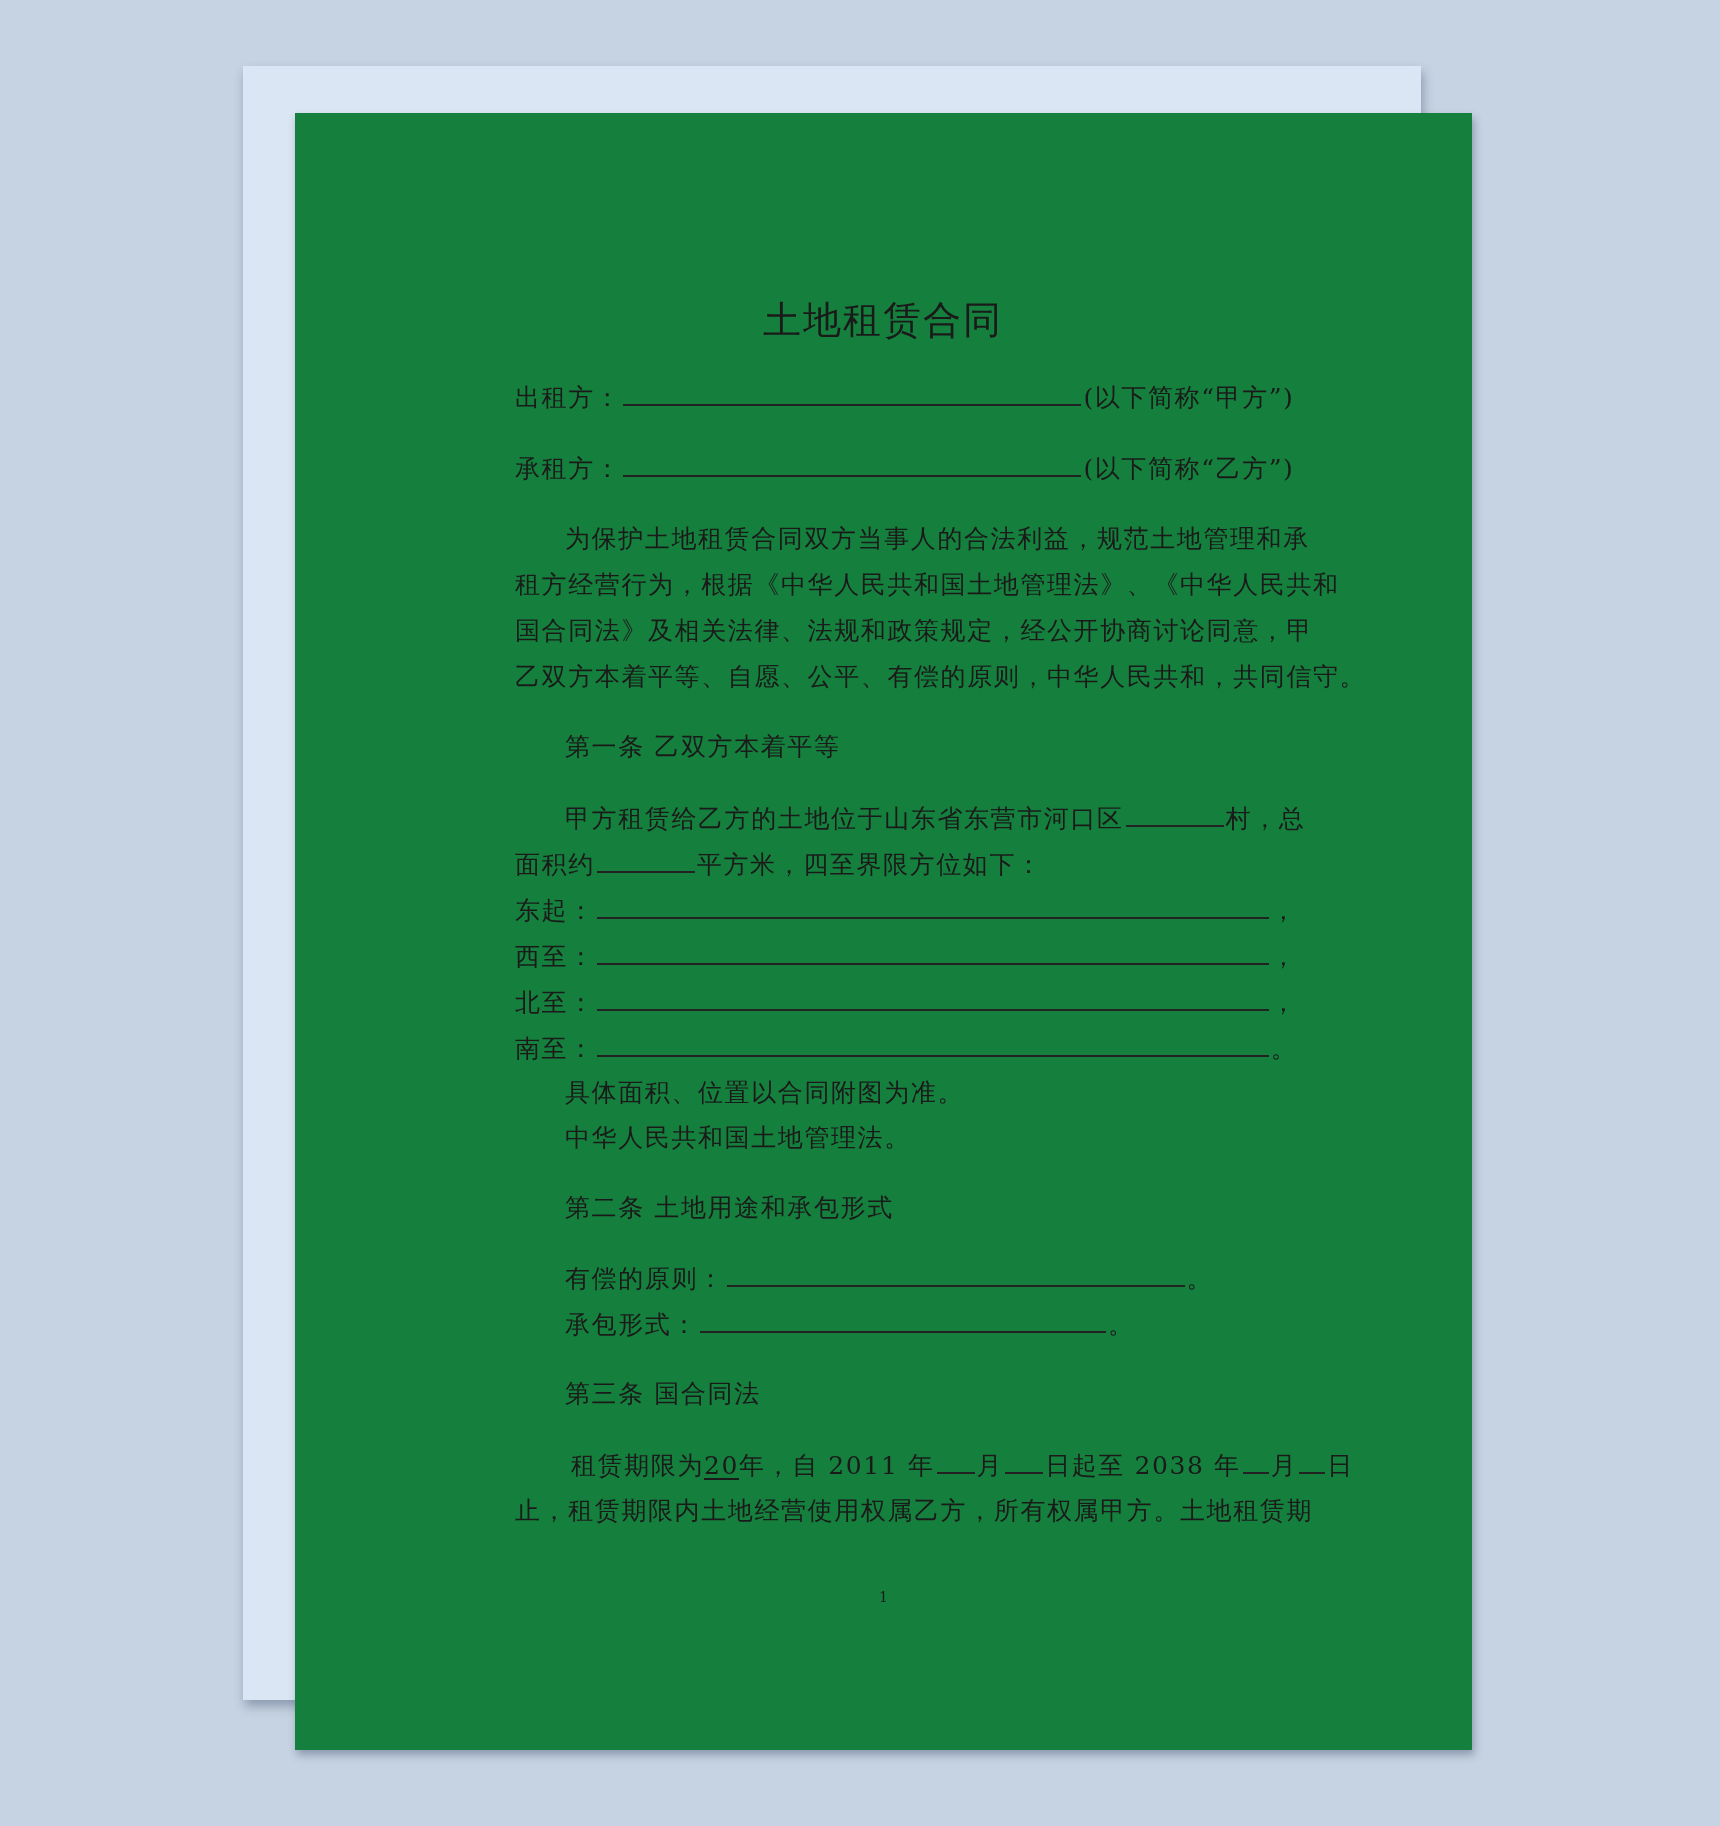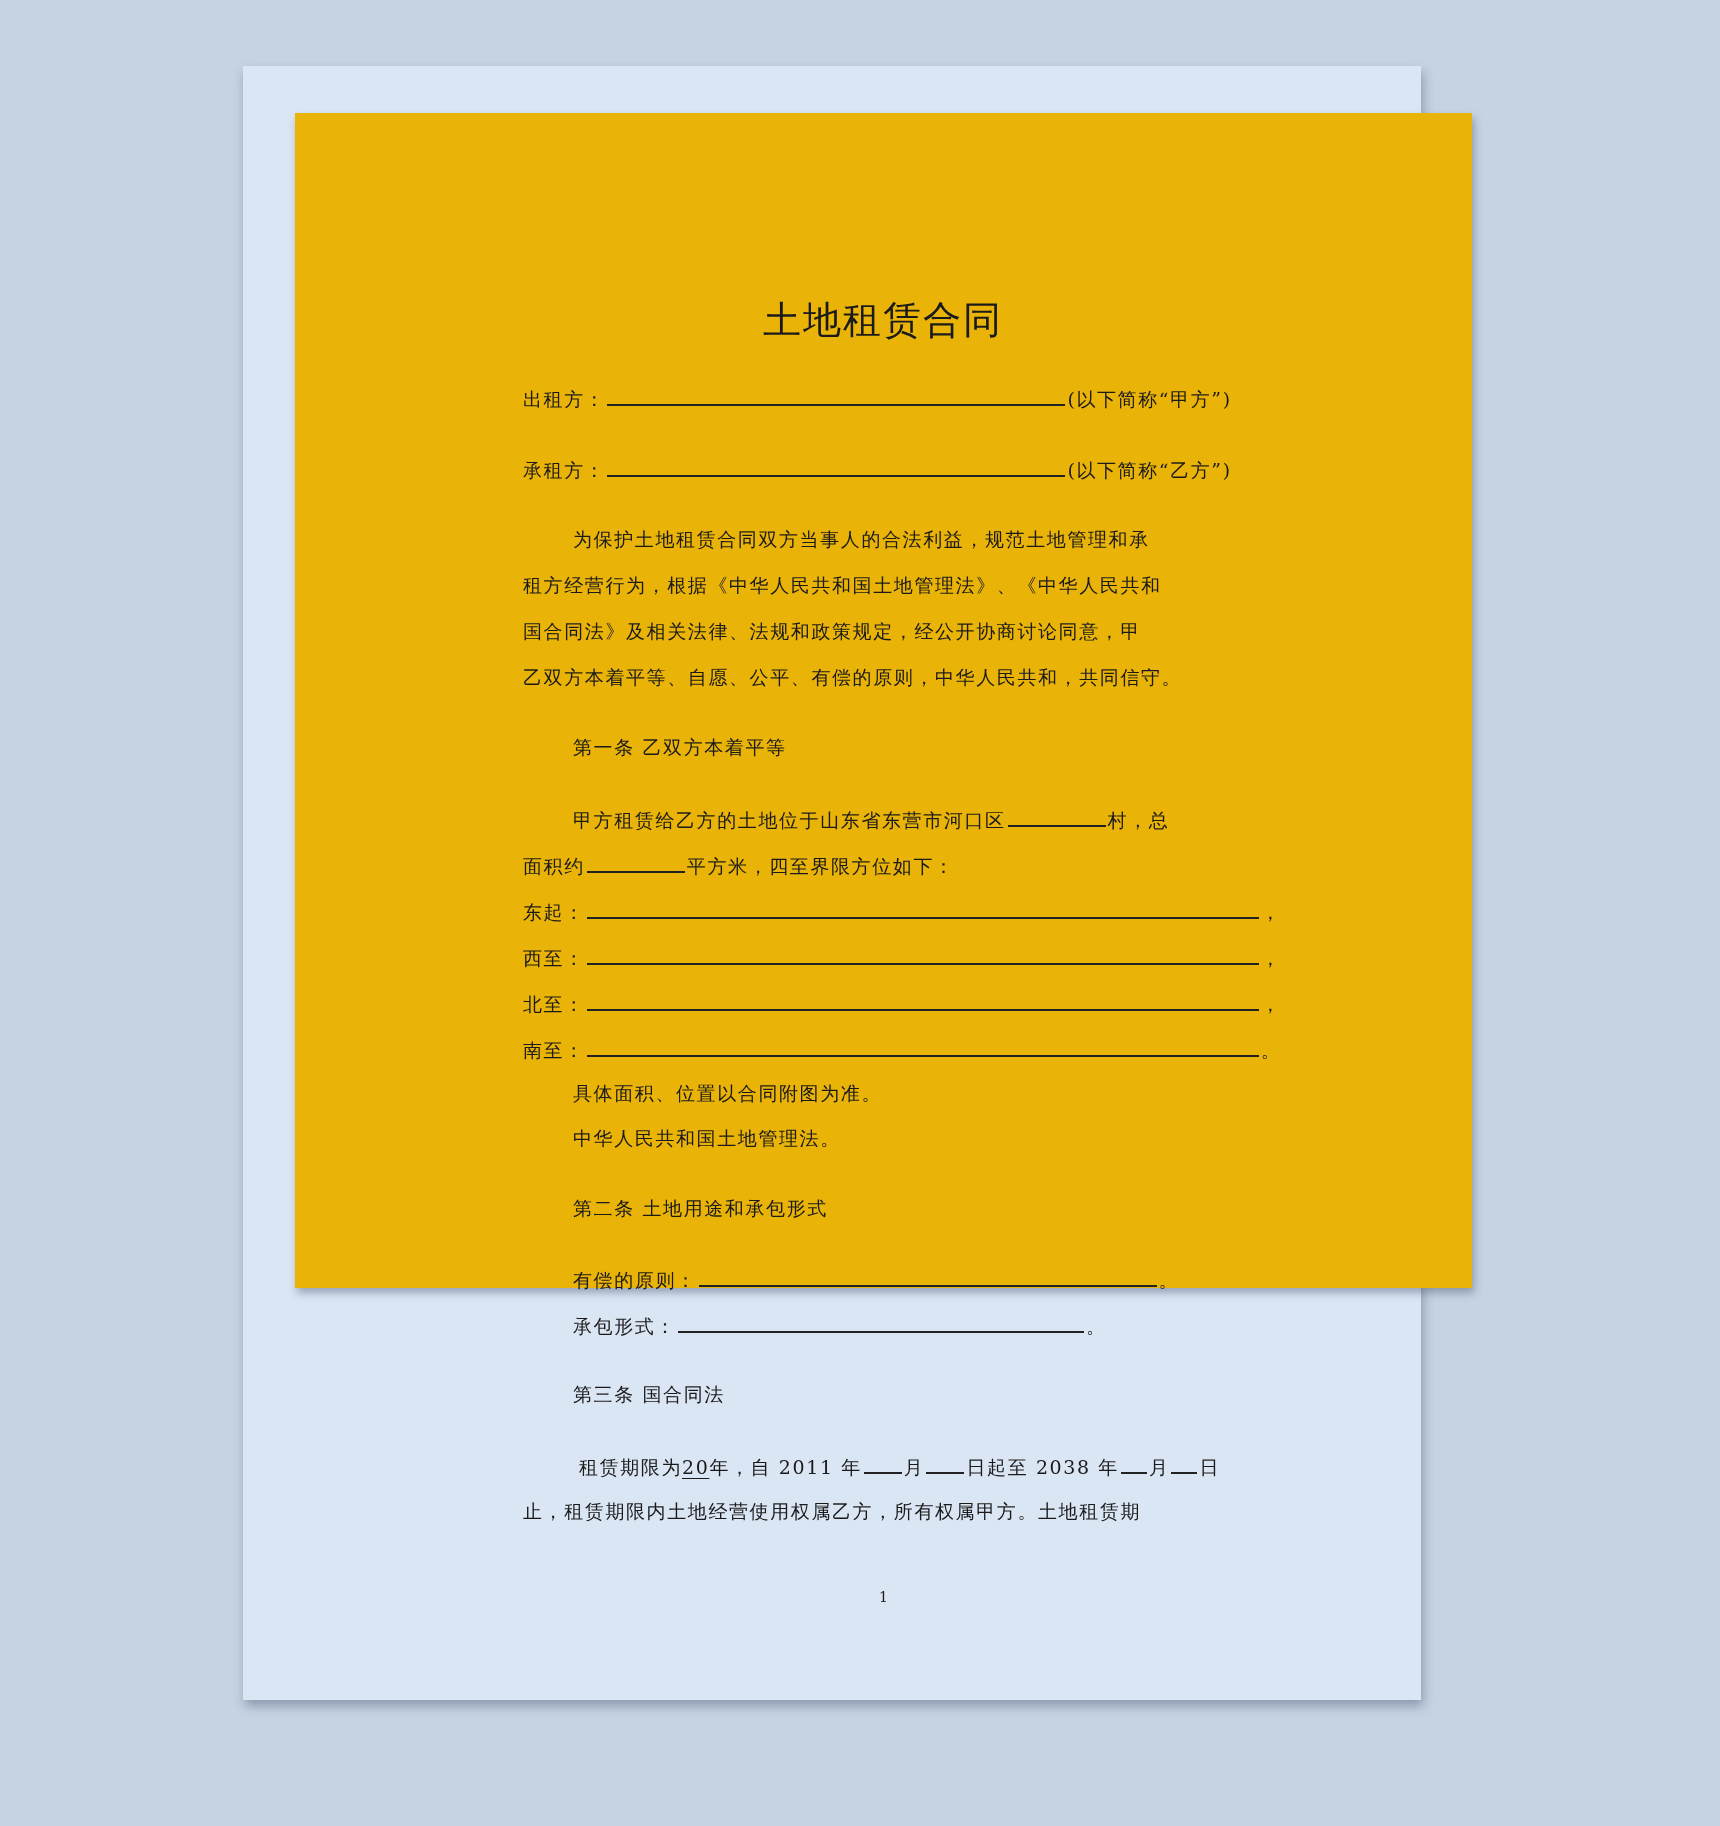--- a/index.html
+++ b/index.html
@@ -11,34 +11,34 @@
     color: #1a1a1a;
   }
   .back-page {
     position: absolute; left: 243px; top: 66px;
     width: 1178px; height: 1634px;
     background: #dbe6f4;
     box-shadow: 2px 6px 10px rgba(70,85,110,0.45);
   }
   .front-page {
     position: absolute; left: 295px; top: 113px;
-    width: 1177px; height: 1175px;
-    background: #eab308;
+    width: 1177px; height: 1637px;
+    background: #15803d;
     box-shadow: 2px 5px 8px rgba(70,85,110,0.45);
   }
   .content {
     position: absolute; left: 212px; top: 0; width: 752px;
   }
   .title {
     position: absolute; left: 0; width: 752px; top: 182px;
     text-align: center; font-size: 38px; letter-spacing: 2px; line-height: 50px;
   }
   .line {
-    position: absolute; left: 16px; width: 752px;
-    font-size: 19px; line-height: 30px; white-space: nowrap; letter-spacing: 1.6px;
+    position: absolute; left: 8px; width: 752px;
+    font-size: 25px; line-height: 30px; white-space: nowrap; letter-spacing: 1.6px;
   }
   .indent { padding-left: 50px; box-sizing: border-box; }
   .blank {
     display: inline-block; border-bottom: 2px solid #222; height: 22px;
     vertical-align: baseline; margin: 0 2px;
   }
   .heading { font-weight: normal; }
   .u { text-decoration: underline; text-underline-offset: 4px; margin-top: 20px; }
   .page-number {
     position: absolute; left: 0; width: 1177px; top: 1476px;

